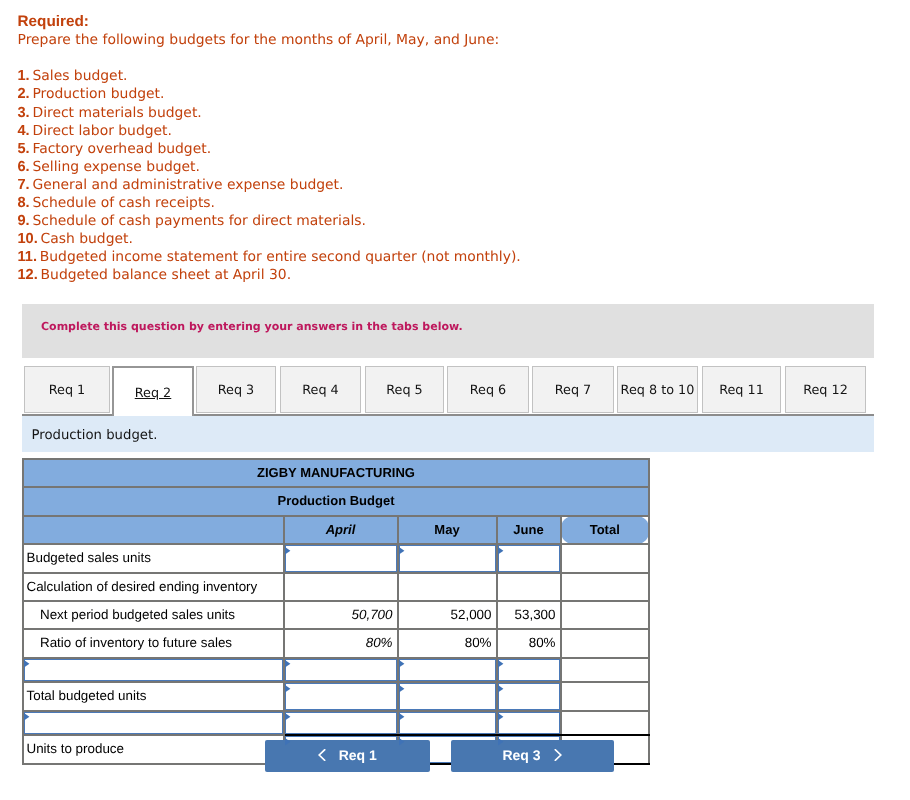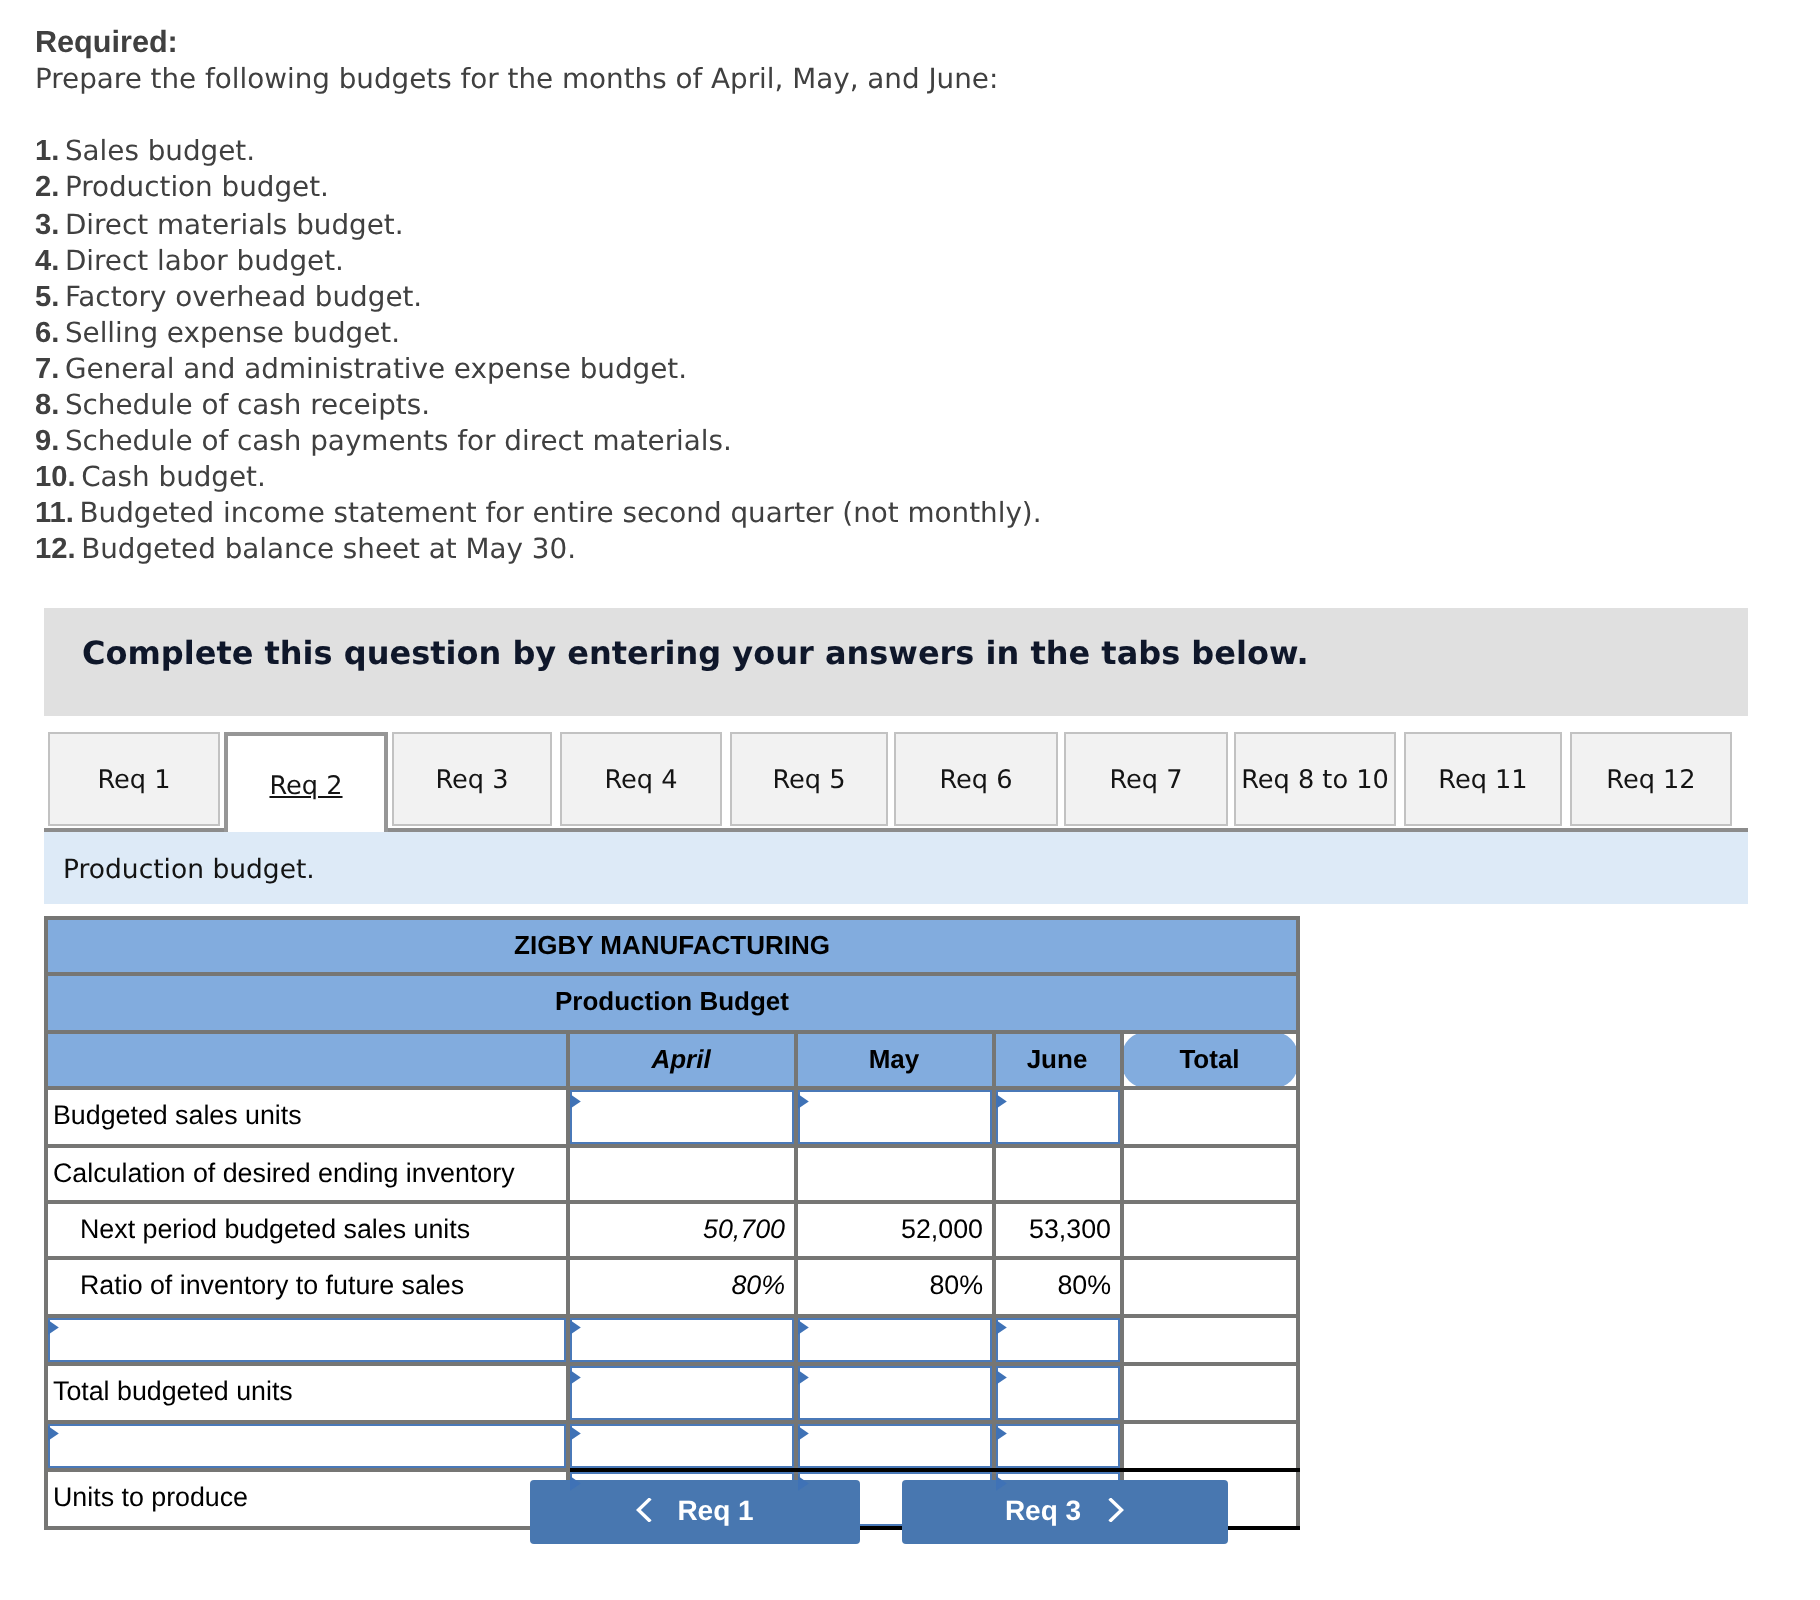--- a/index.html
+++ b/index.html
@@ -1,30 +1,30 @@
 <!DOCTYPE html>
 <html><head>
 <meta charset="utf-8">
 <title>Production Budget</title>
 <style>
   html,body{margin:0;padding:0;}
   body{width:910px;height:800px;background:#fff;font-family:"Liberation Sans",sans-serif;-webkit-font-smoothing:antialiased;text-rendering:geometricPrecision;}
   .page{position:relative;width:910px;height:800px;overflow:hidden;}
 
   
-  .intro{position:absolute;left:17.5px;top:13px;width:870px;color:#404040;font-family:"DejaVu Sans",sans-serif;}
+  .intro{position:absolute;left:17.5px;top:13px;width:870px;color:#c2410c;font-family:"DejaVu Sans",sans-serif;}
   .intro .req-head{font-size:15.3px;font-weight:bold;line-height:18.2px;font-family:"Liberation Sans",sans-serif;}
   .intro .req-sub{font-size:13.9px;line-height:18.2px;}
   .req-list{margin:0;padding:0;list-style:none;margin-top:18px;}
   .req-list li{font-size:13.9px;line-height:18.05px;white-space:nowrap;}
   .req-list li b{font-weight:bold;font-family:"Liberation Sans",sans-serif;font-size:14.6px;}
 
   
   .banner{position:absolute;left:22px;top:304px;width:852px;height:54px;background:#e0e0e0;}
-  .banner-text{position:absolute;left:19px;top:14.5px;font-size:16px;font-weight:bold;color:#0f172a;font-family:"DejaVu Sans",sans-serif;line-height:16px;}
+  .banner-text{position:absolute;left:19px;top:14.5px;font-size:11px;font-weight:bold;color:#be185d;font-family:"DejaVu Sans",sans-serif;line-height:16px;}
 
   
   .tabstrip{position:absolute;left:22px;top:366px;width:852px;height:50px;}
   .tabstrip .baseline{position:absolute;left:0;top:48px;width:852px;height:2px;background:#8c8c8c;z-index:1;}
   .tab{position:absolute;top:0;height:46.5px;z-index:2;box-sizing:border-box;background:#f2f2f2;border:1px solid #c2c2c2;
        display:flex;align-items:center;justify-content:center;font-family:"DejaVu Sans",sans-serif;font-size:12.8px;color:#141414;padding-top:3px;}
   .tab.active{background:#fff;border:2px solid #969696;border-bottom:none;height:50px;z-index:3;}
   .tabstrip{overflow:visible;}
 
   
@@ -73,21 +73,21 @@
         <li><b>2.</b> <span>Production budget.</span></li>
         <li><b>3.</b> <span>Direct materials budget.</span></li>
         <li><b>4.</b> <span>Direct labor budget.</span></li>
         <li><b>5.</b> <span>Factory overhead budget.</span></li>
         <li><b>6.</b> <span>Selling expense budget.</span></li>
         <li><b>7.</b> <span>General and administrative expense budget.</span></li>
         <li><b>8.</b> <span>Schedule of cash receipts.</span></li>
         <li><b>9.</b> <span>Schedule of cash payments for direct materials.</span></li>
         <li><b>10.</b> <span>Cash budget.</span></li>
         <li><b>11.</b> <span>Budgeted income statement for entire second quarter (not monthly).</span></li>
-        <li><b>12.</b> <span>Budgeted balance sheet at May 30.</span></li>
+        <li><b>12.</b> <span>Budgeted balance sheet at April 30.</span></li>
       </ul>
   </div>
 
   <div class="banner">
     <div class="banner-text">Complete this question by entering your answers in the tabs below.</div>
   </div>
 
   <div class="tabstrip">
     <div class="baseline"></div>
   <div class="tab" style="left: 2px; width: 86px;">

